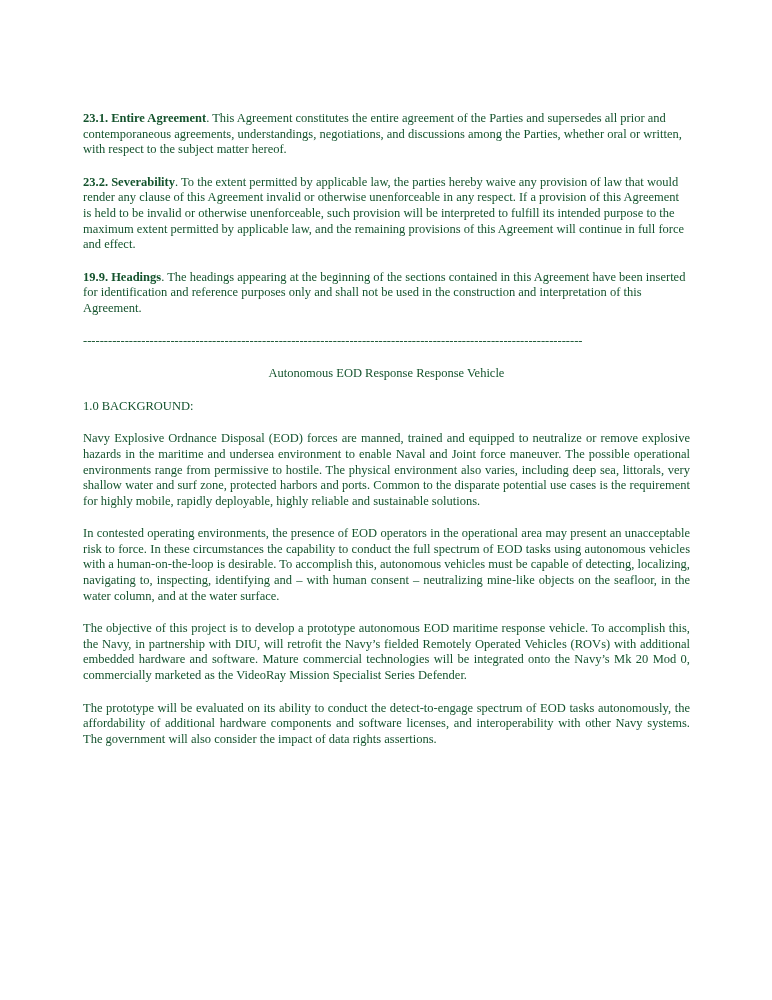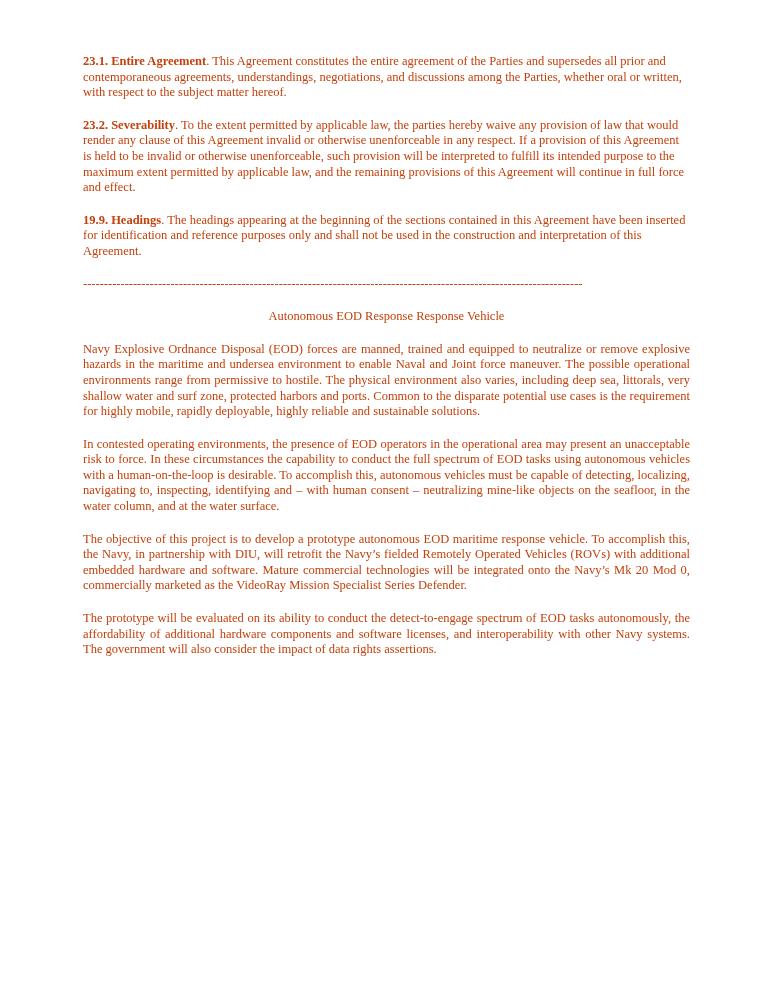--- a/index.html
+++ b/index.html
@@ -5,26 +5,26 @@
   html, body {
     margin: 0;
     padding: 0;
     background: #ffffff;
   }
   .page {
     position: relative;
     width: 772px;
     height: 1000px;
     background: #ffffff;
-    color: #c2410c;
+    color: #14532d;
     font-family: "Liberation Serif", serif;
     font-size: 12.5px;
     line-height: 15.6px;
     box-sizing: border-box;
-    padding: 54px 82px 0 83px;
+    padding: 111px 82px 0 83px;
     overflow: hidden;
   }
   .page p, .page h1, .page h2, .page div.block {
     margin: 0 0 17px 0;
     font-size: 12.5px;
     line-height: 15.6px;
     font-weight: normal;
   }
   .clause { text-align: left; }
   .clause .lead { font-weight: bold; }
@@ -49,20 +49,21 @@
 
   <p class="clause"><span class="lead">19.9. Headings</span><span>. The headings appearing at the beginning of the sections contained in this Agreement have been inserted for identification and reference purposes only and shall not be used in the construction and interpretation of this Agreement.</span></p>
 
 
   <p class="divider">------------------------------------------------------------------------------------------------------------------------</p>
 
 
 
   <p class="center bold">Autonomous EOD Response Response Vehicle</p>
 
+  <h2 class="bold">1.0 BACKGROUND:</h2>
 
   <p class="just">Navy Explosive Ordnance Disposal (EOD) forces are manned, trained and equipped to neutralize or remove explosive hazards in the maritime and undersea environment to enable Naval and Joint force maneuver. The possible operational environments range from permissive to hostile. The physical environment also varies, including deep sea, littorals, very shallow water and surf zone, protected harbors and ports. Common to the disparate potential use cases is the requirement for highly mobile, rapidly deployable, highly reliable and sustainable solutions.</p>
 
   <p class="just">In contested operating environments, the presence of EOD operators in the operational area may present an unacceptable risk to force. In these circumstances the capability to conduct the full spectrum of EOD tasks using autonomous vehicles with a human-on-the-loop is desirable. To accomplish this, autonomous vehicles must be capable of detecting, localizing, navigating to, inspecting, identifying and – with human consent – neutralizing mine-like objects on the seafloor, in the water column, and at the water surface.</p>
 
 
   <p class="just">The objective of this project is to develop a prototype autonomous EOD maritime response vehicle. To accomplish this, the Navy, in partnership with DIU, will retrofit the Navy’s fielded Remotely Operated Vehicles (ROVs) with additional embedded hardware and software. Mature commercial technologies will be integrated onto the Navy’s Mk 20 Mod 0, commercially marketed as the VideoRay Mission Specialist Series Defender.</p>
 
   <p class="just">The prototype will be evaluated on its ability to conduct the detect-to-engage spectrum of EOD tasks autonomously, the affordability of additional hardware components and software licenses, and interoperability with other Navy systems. The government will also consider the impact of data rights assertions.</p>
 

